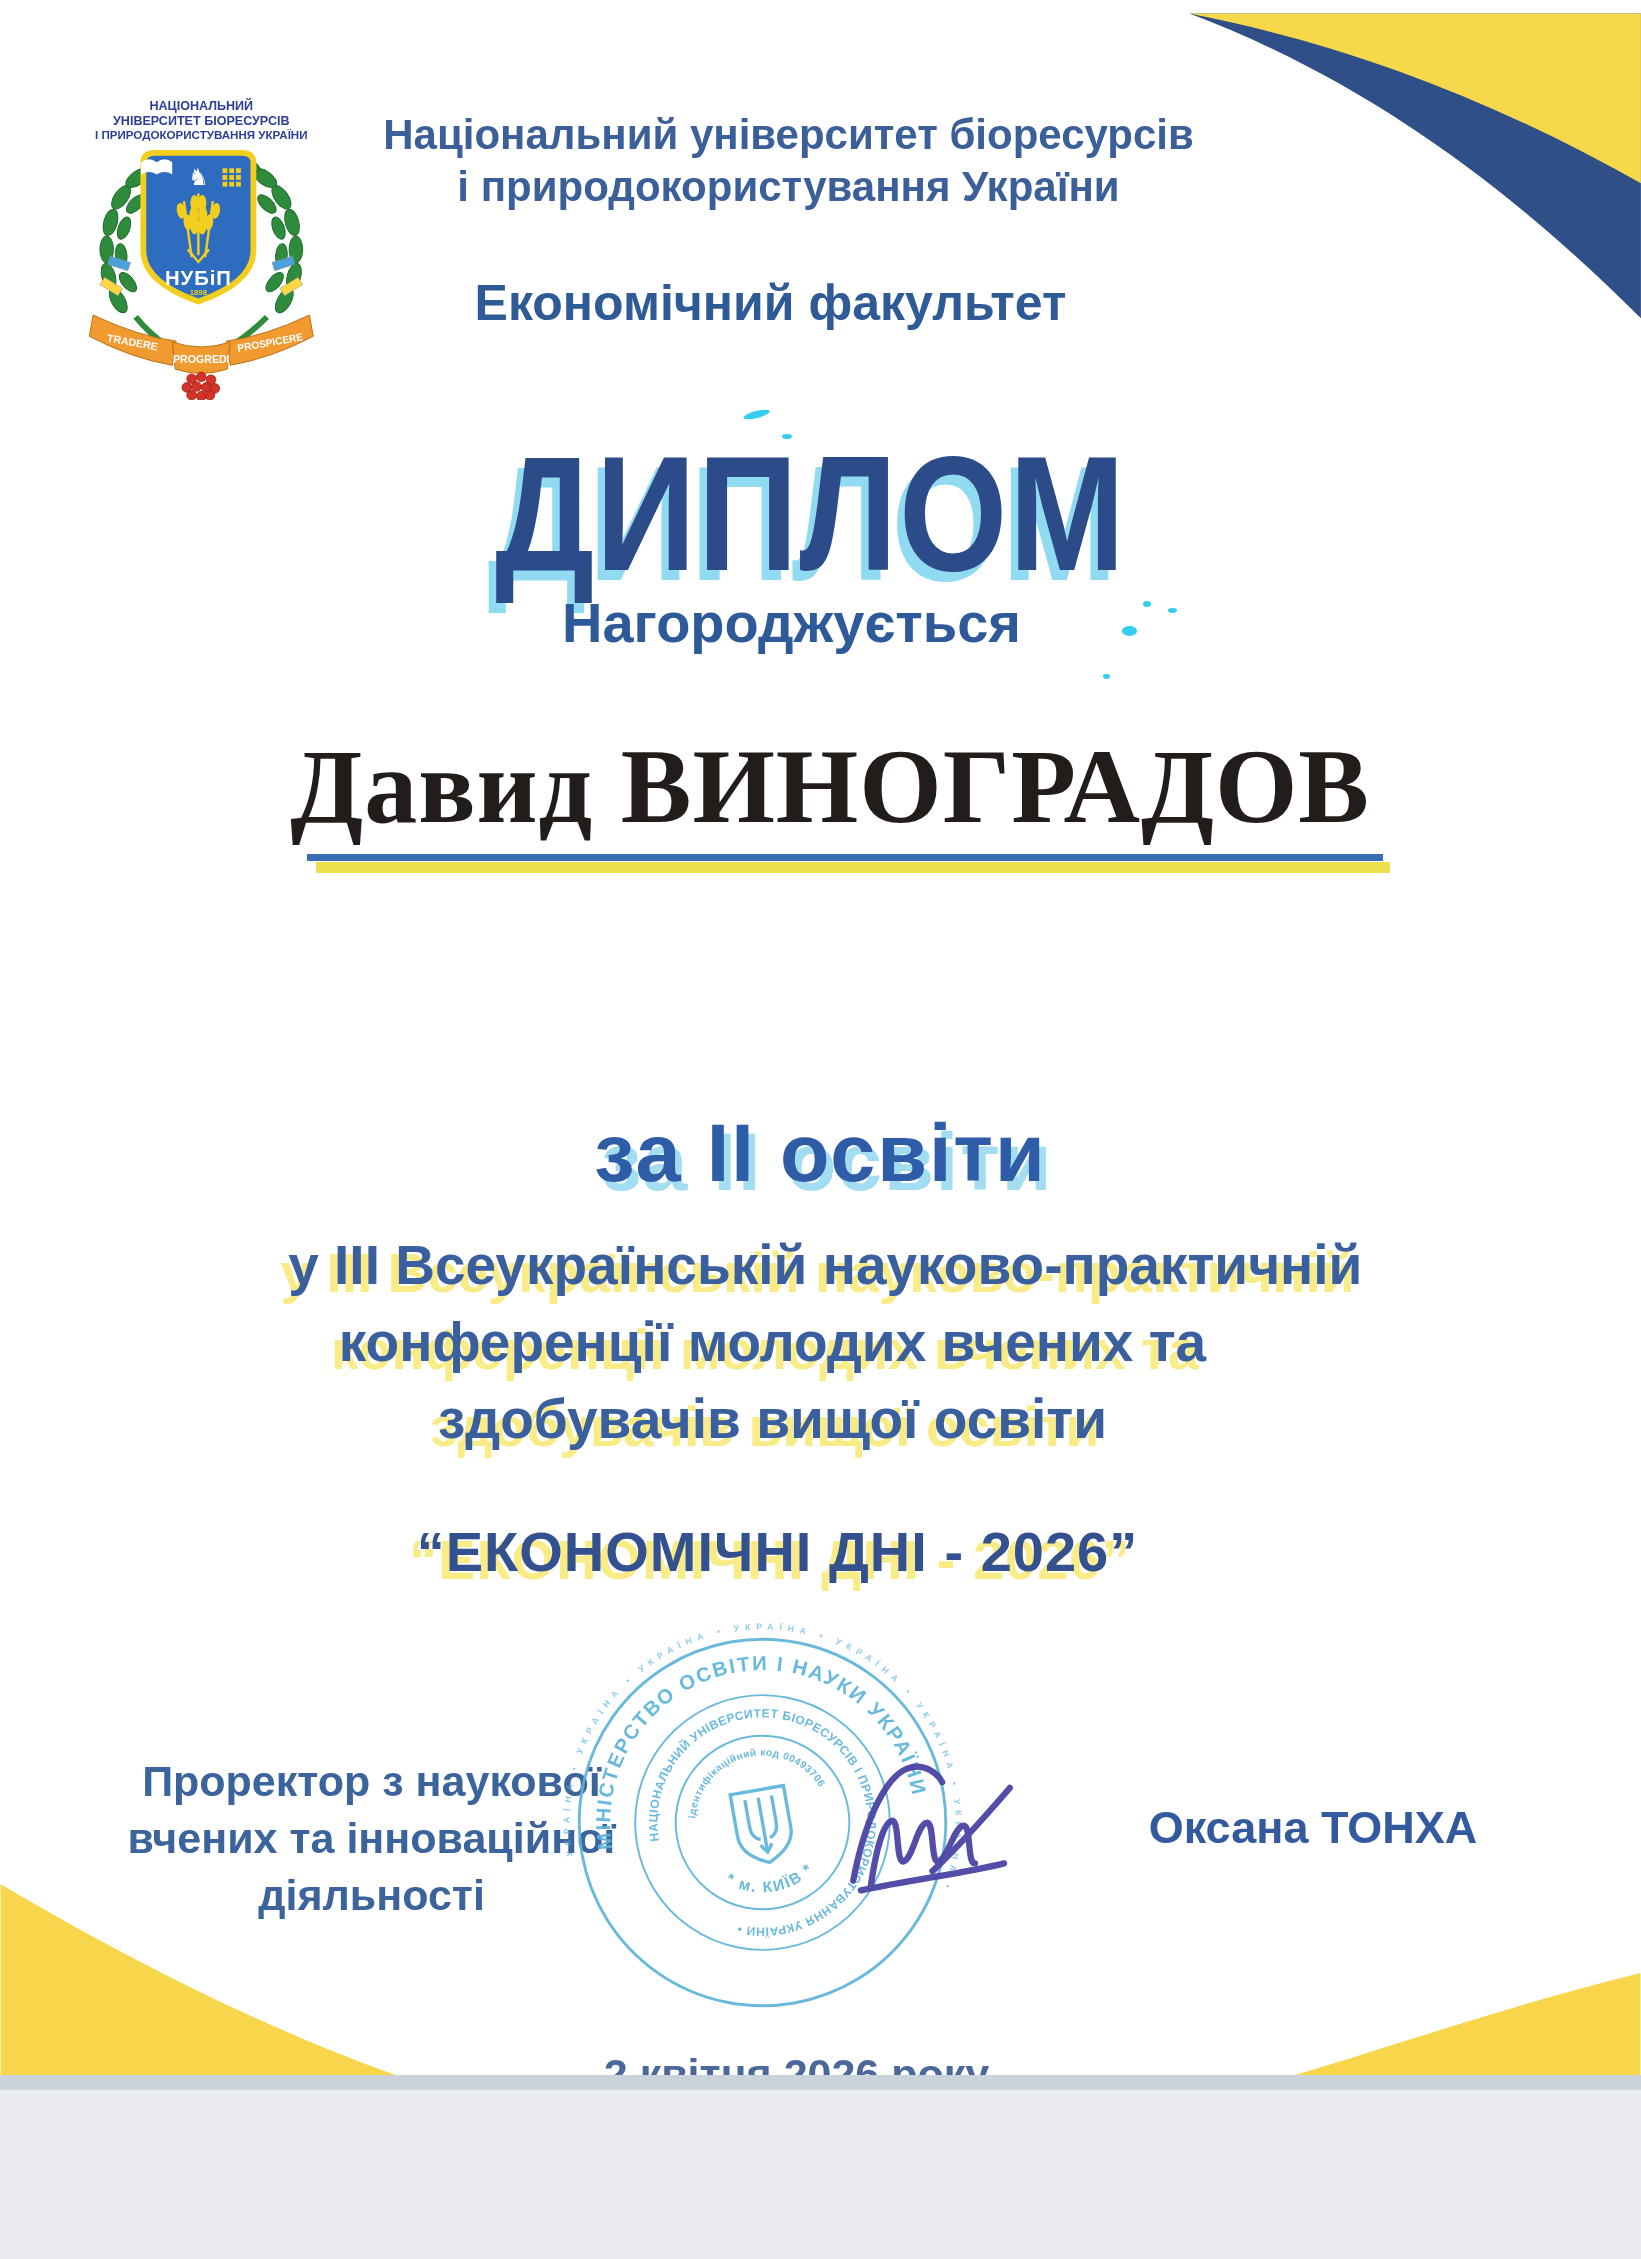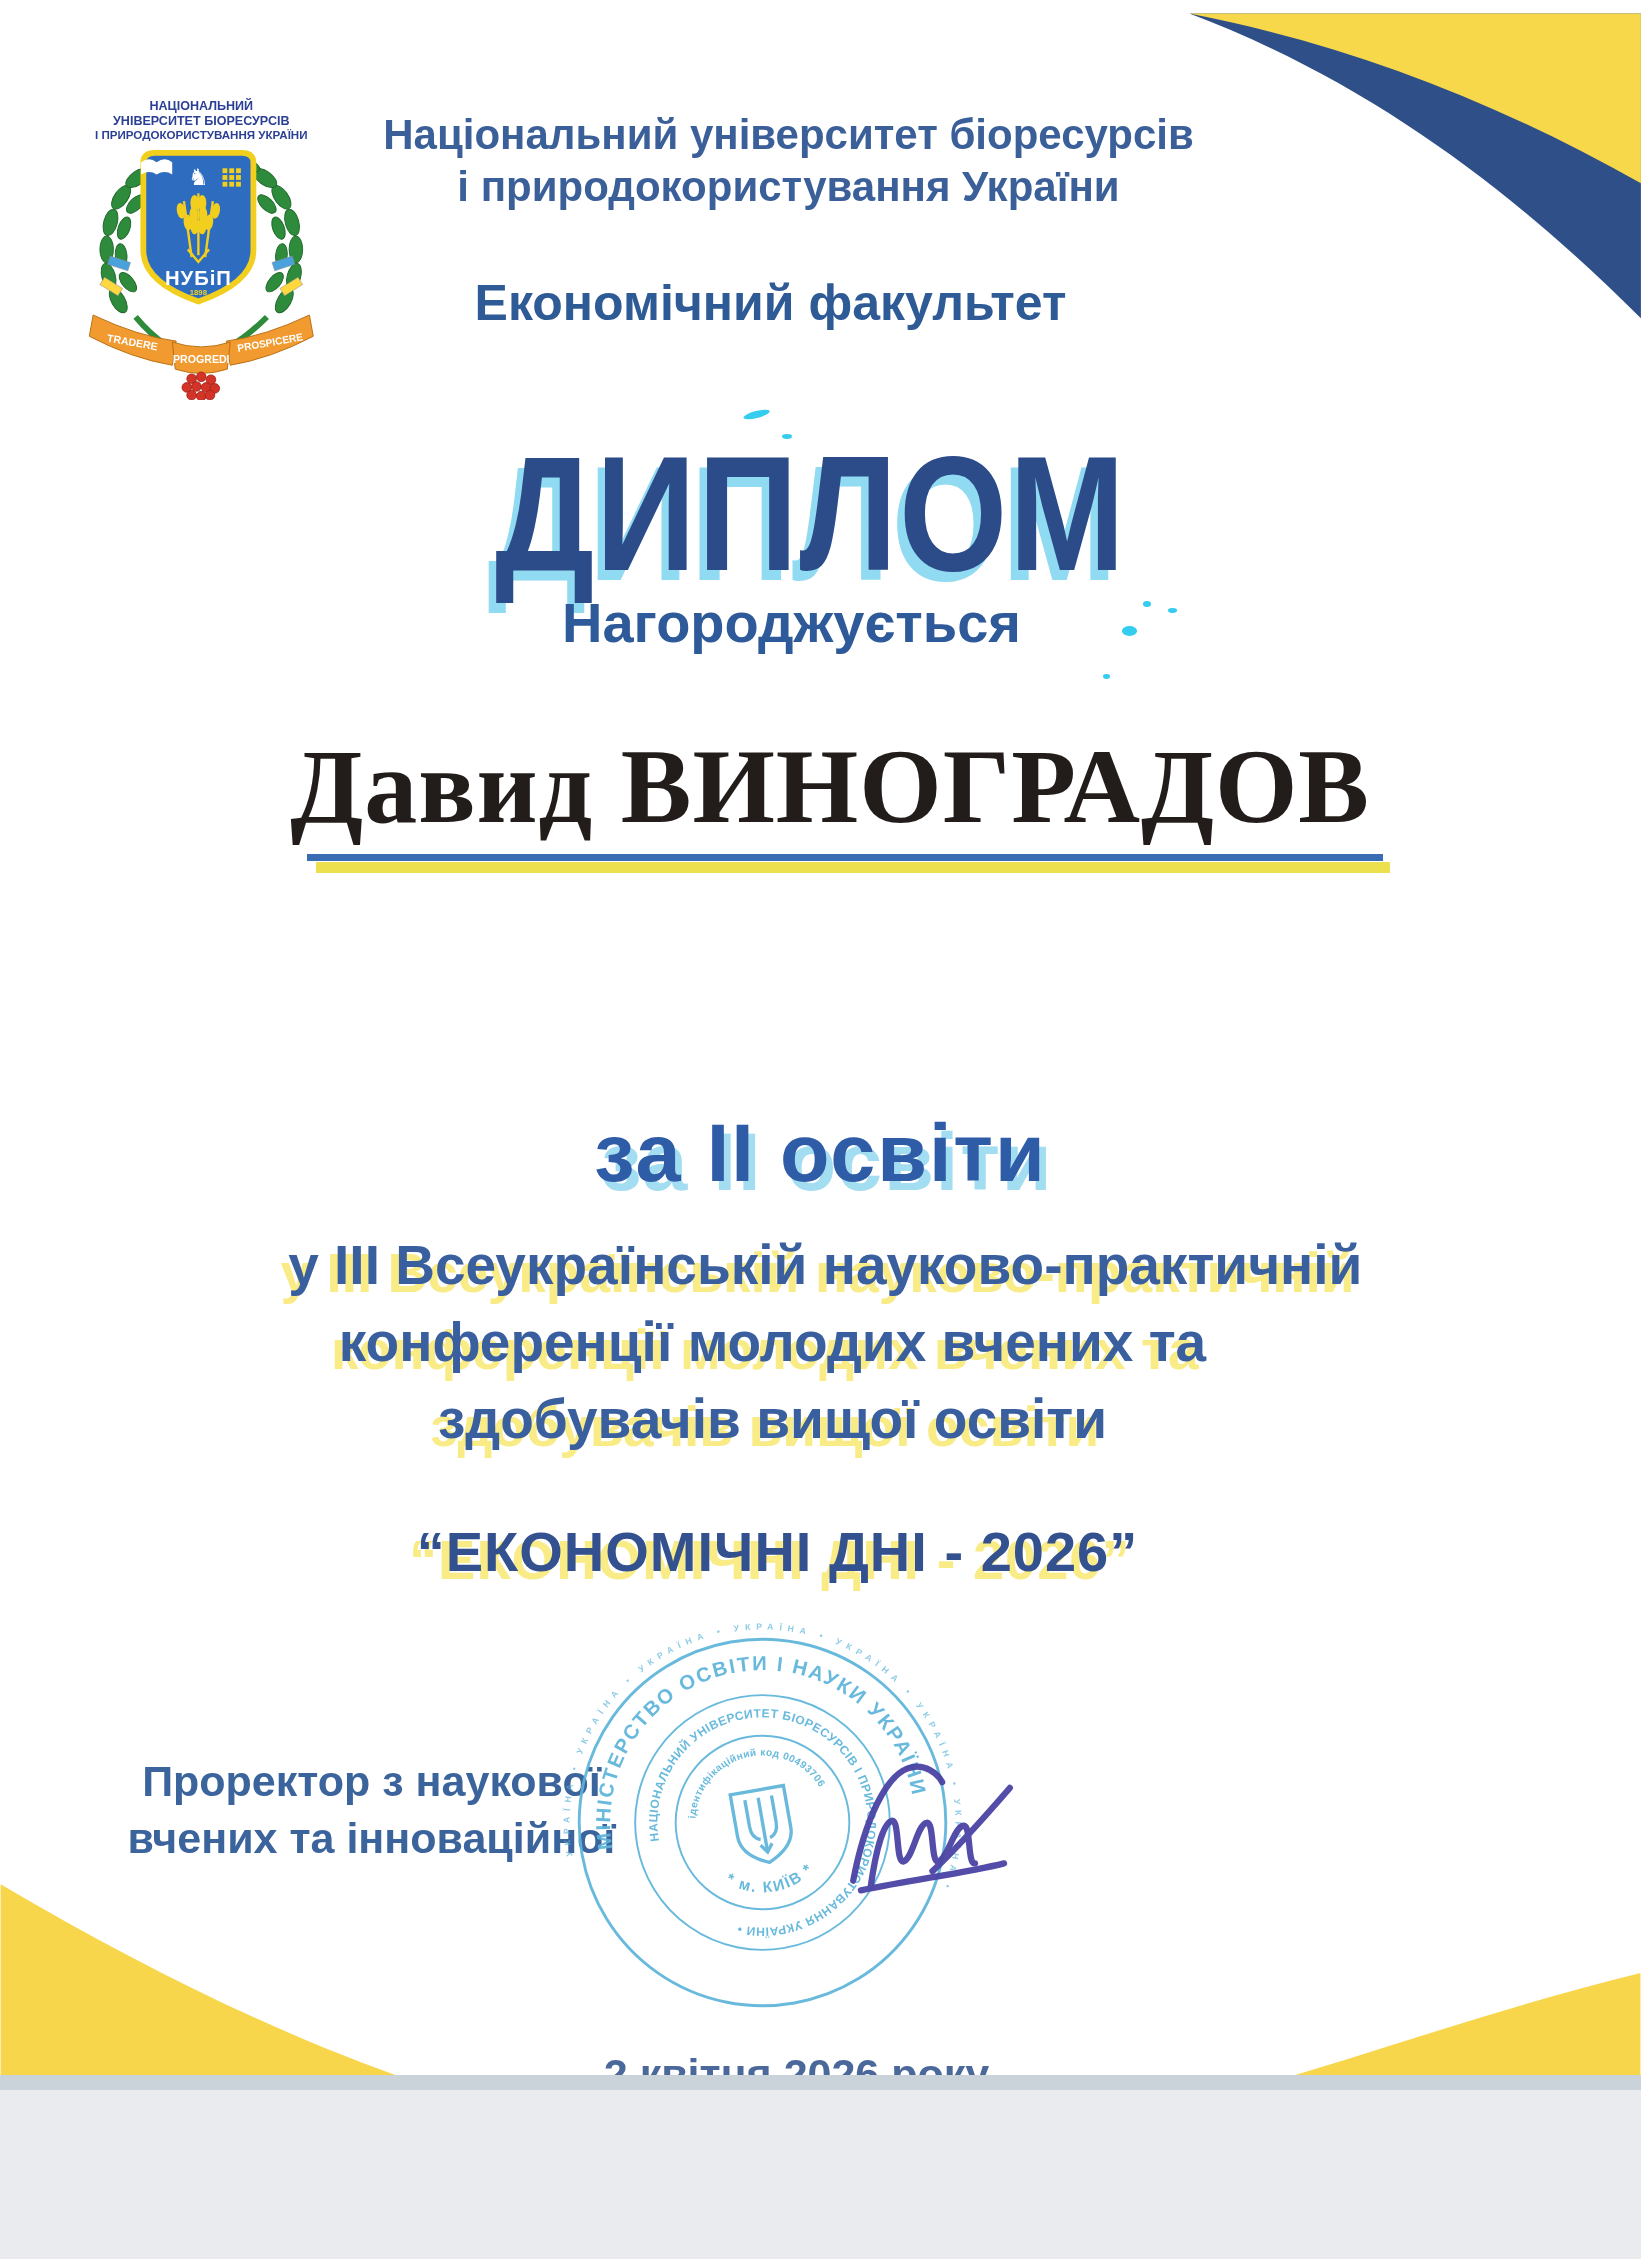--- a/index.html
+++ b/index.html
@@ -158,21 +158,23 @@
 
   <div class="c place z2" style="top:1110px;">за ІІ освіти</div>
   <div class="c conf z2" style="top:1236px;transform:translateX(4.8px);">у ІІІ Всеукраїнській науково-практичній</div>
   <div class="c conf z2" style="top:1313px;transform:translateX(-48px);">конференції молодих вчених та</div>
   <div class="c conf z2" style="top:1390px;transform:translateX(-48px);">здобувачів вищої освіти</div>
   <div class="c econ z2" style="top:1522px;">“ЕКОНОМІЧНІ ДНІ - 2026”</div>
 
   <div class="signerblock">
     <div>Проректор з наукової</div>
     <div>вчених та інноваційної</div>
+    <div>діяльності</div>
   </div>
+  <div class="oksana">Оксана ТОНХА</div>
 
   <svg class="abs" style="left:558px;top:1618px;z-index:3;opacity:.92;" width="409" height="409" viewBox="-212 -212 424 424">
     <g transform="rotate(-10)">
       <circle class="stamp-stroke" r="190" stroke-width="3"></circle>
       <circle class="stamp-stroke" r="132" stroke-width="2"></circle>
       <circle class="stamp-stroke" r="90" stroke-width="2"></circle>
       <path id="stEdge" d="M -200,0 A 200,200 0 1 1 200,0 A 200,200 0 1 1 -200,0" fill="none"></path>
       <text class="stamp-text" font-size="9" letter-spacing="6" opacity=".75">
         <textPath href="#stEdge">УКРАЇНА • УКРАЇНА • УКРАЇНА • УКРАЇНА • УКРАЇНА • УКРАЇНА • УКРАЇНА •</textPath>
       </text>

